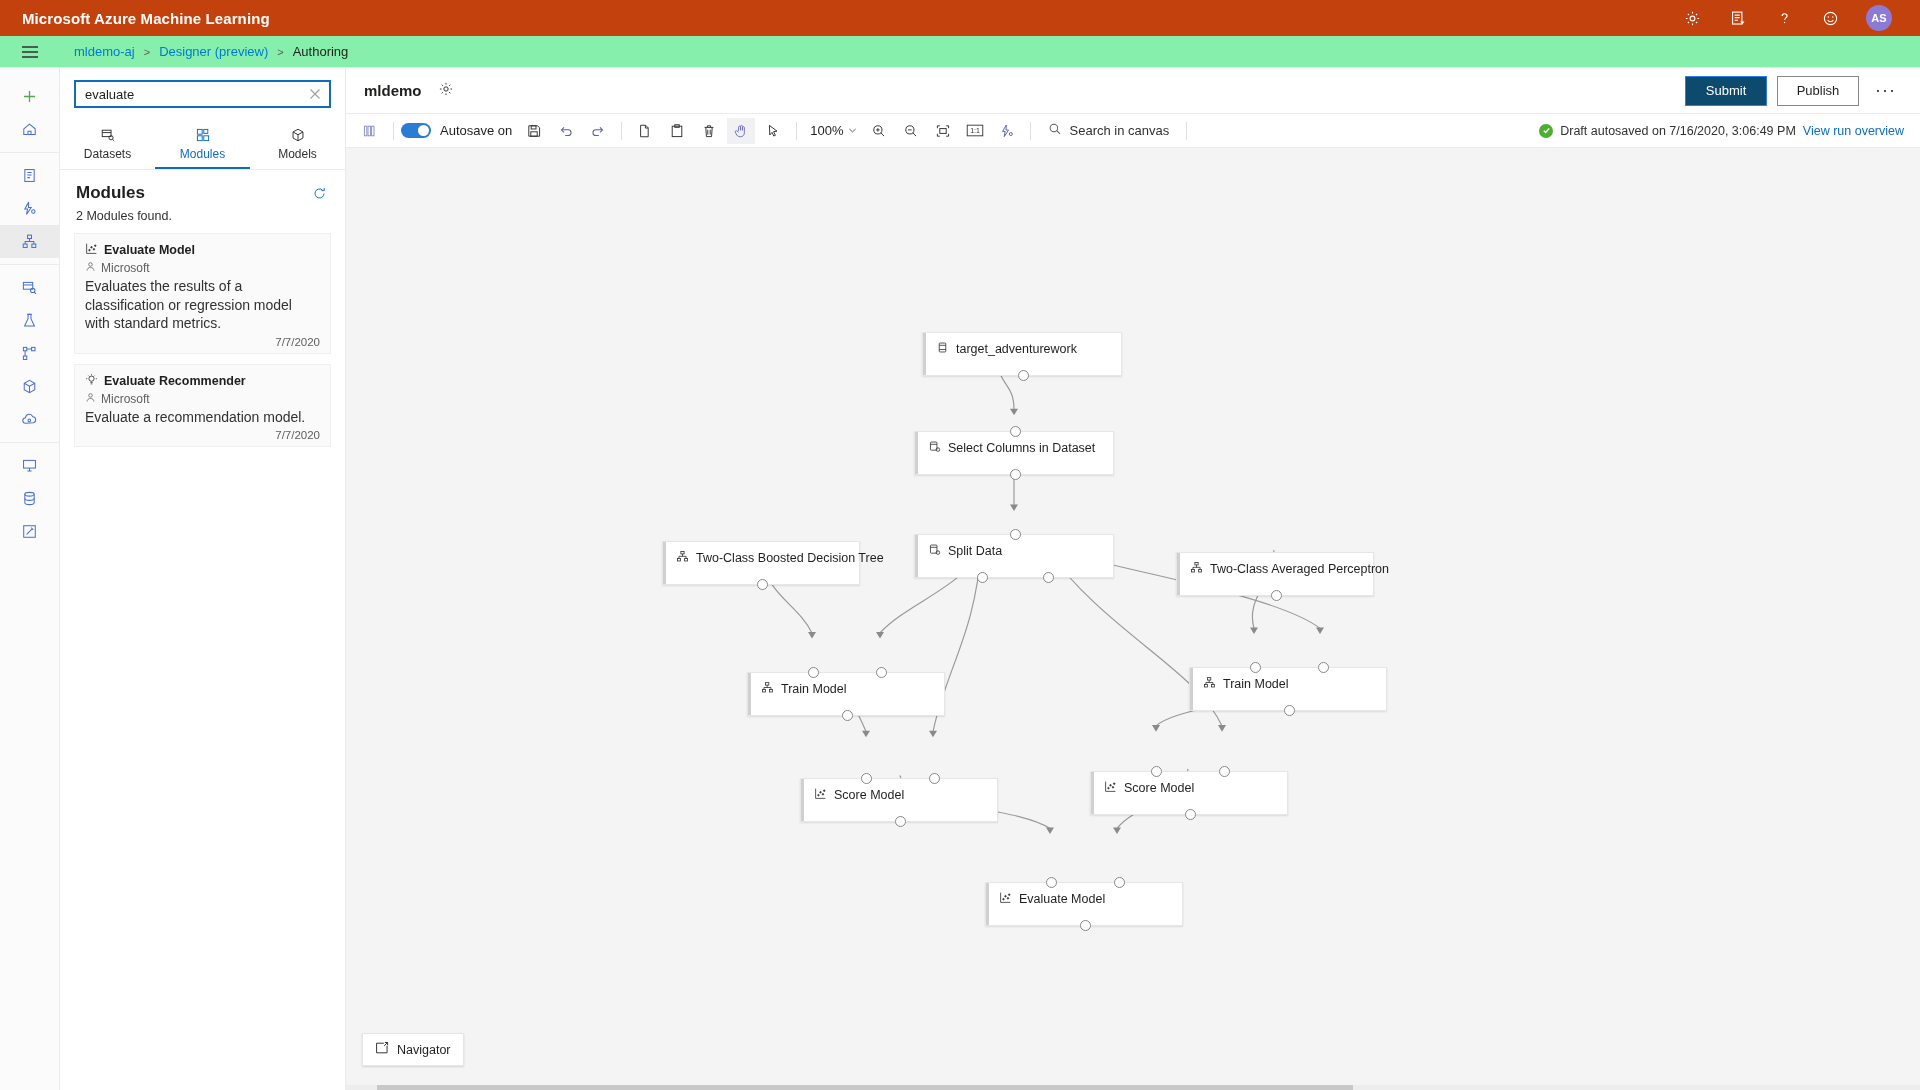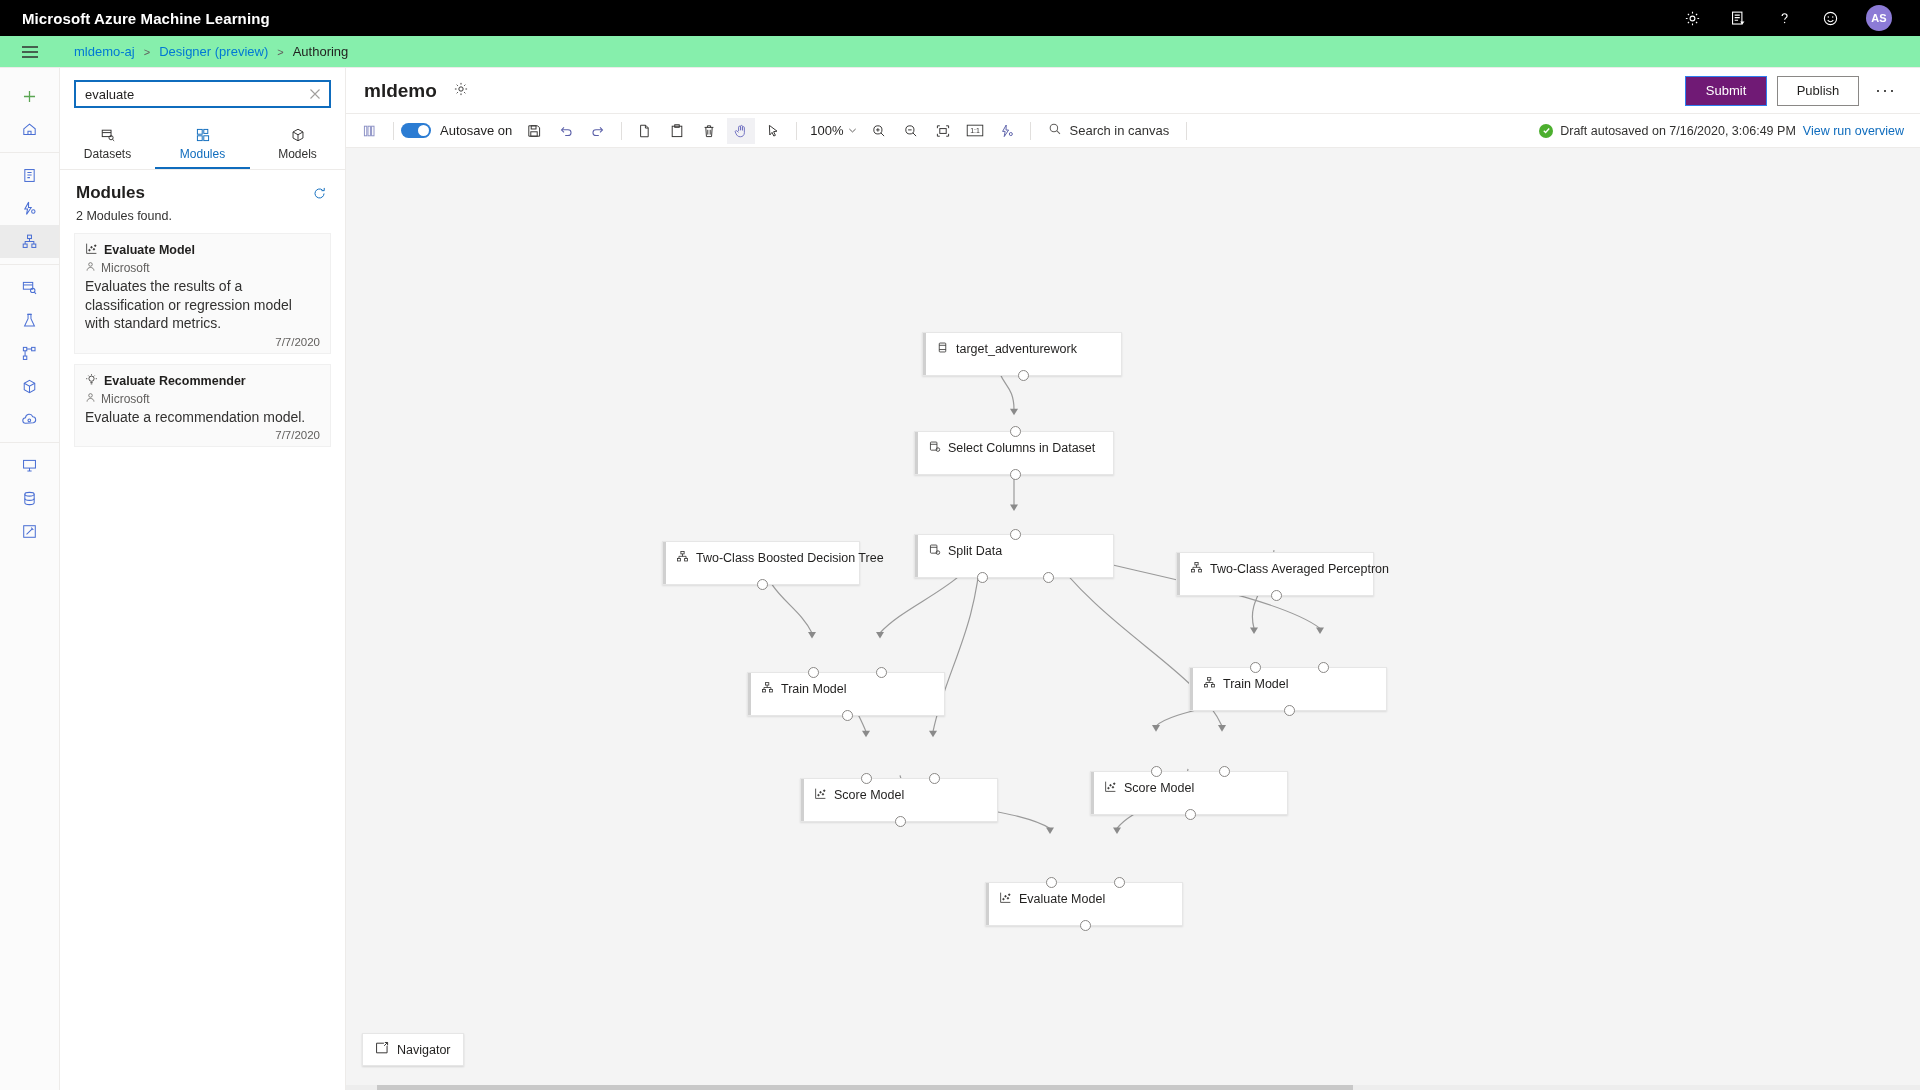--- a/index.html
+++ b/index.html
@@ -6,21 +6,21 @@
   html, body { margin:0; padding:0; }
   body {
     width:1920px; height:1090px;
     font-family:"Liberation Sans", sans-serif;
     font-size:13px; color:#201f1e;
     background:#ffffff; overflow:hidden;
   }
 
   
   .topbar {
-    height:36px; background:#000000; color:#fff;
+    height:36px; background:#c2410c; color:#fff;
     display:flex; align-items:center; justify-content:space-between;
     padding:0 14px 0 22px;
   }
   .topbar .brand { font-size:15px; font-weight:bold; letter-spacing:.1px; }
   .topbar .actions { display:flex; align-items:center; gap:26px; padding-right:14px; }
   .topbar .ticon { width:20px; height:20px; display:flex; align-items:center; justify-content:center; cursor:pointer; }
   .topbar .ticon svg { display:block; }
   .avatar {
     width:26px; height:26px; border-radius:50%;
     background:#8c7bd6; color:#fff; font-size:11px; font-weight:bold;
@@ -96,24 +96,24 @@
   .card .cdesc { font-size:14px; color:#323130; margin-top:2px; line-height:1.33; }
   .card .cdate { text-align:right; font-size:11.5px; color:#605e5c; margin-top:3px; }
 
   
   .main { flex:1; display:flex; flex-direction:column; min-width:0; }
   .titlebar {
     height:46px; display:flex; align-items:center; justify-content:space-between;
     padding:0 18px 0 18px; border-bottom:1px solid #edebe9; background:#fff;
   }
   .titleleft { display:flex; align-items:center; gap:16px; }
-  .pipename { font-size:19px; font-weight:bold; color:#201f1e; }
+  .pipename { font-size:15px; font-weight:bold; color:#201f1e; }
   .titleright { display:flex; align-items:center; gap:10px; }
   .btn-primary {
-    background:#701a75; color:#fff; border:1px solid #2d7ff0; height:30px;
+    background:#0c4a6e; color:#fff; border:1px solid #2d7ff0; height:30px;
     min-width:82px; font-size:13px; font-family:"Liberation Sans", sans-serif;
     cursor:pointer; padding:0 14px;
   }
   .btn-secondary {
     background:#fff; color:#201f1e; border:1px solid #8a8886; height:30px;
     min-width:82px; font-size:13px; font-family:"Liberation Sans", sans-serif;
     cursor:pointer; padding:0 14px;
   }
   .ellipsis { font-size:18px; color:#323130; padding:0 6px; cursor:pointer; letter-spacing:1px; }
 

